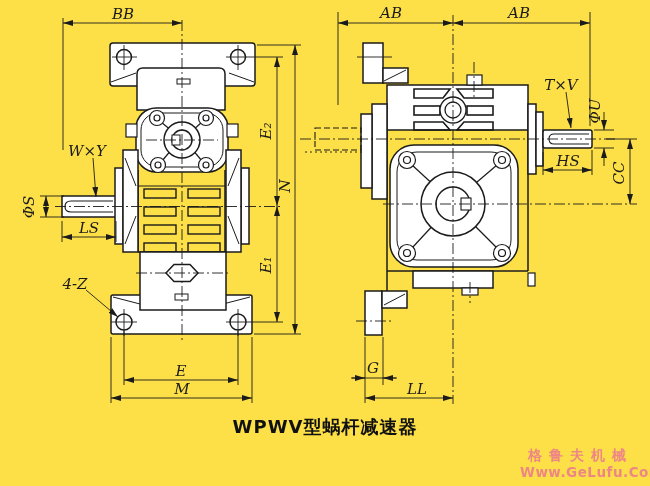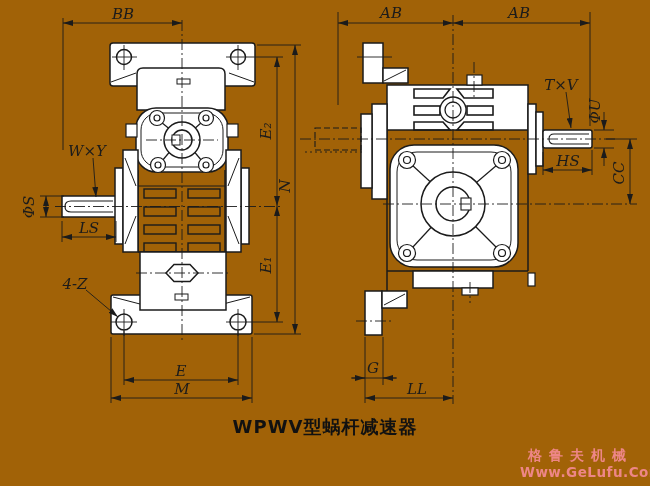--- a/index.html
+++ b/index.html
@@ -1,16 +1,16 @@
 <!DOCTYPE html>
 <html><head>
 <meta charset="utf-8">
 <style>
   html,body{margin:0;padding:0;background:#ffffff;}
-  .page{position:relative;width:650px;height:486px;background:#a16207;overflow:hidden;
+  .page{position:relative;width:650px;height:486px;background:#fde047;overflow:hidden;
         font-family:"DejaVu Serif", serif;}
   svg{display:block;}
   .dim-text{font-family:"DejaVu Serif", serif;font-style:italic;font-size:15px;fill:#1b1b1b;}
   .caption-text{font-family:"DejaVu Sans", sans-serif;font-weight:700;font-size:18px;fill:#111;letter-spacing:1px;}
   .wm1{font-family:"DejaVu Sans", sans-serif;font-weight:700;font-size:14px;letter-spacing:7px;}
   .wm2{font-family:"DejaVu Sans", sans-serif;font-weight:700;font-size:13.5px;letter-spacing:0.5px;}
 </style>
 </head>
 <body>
 

